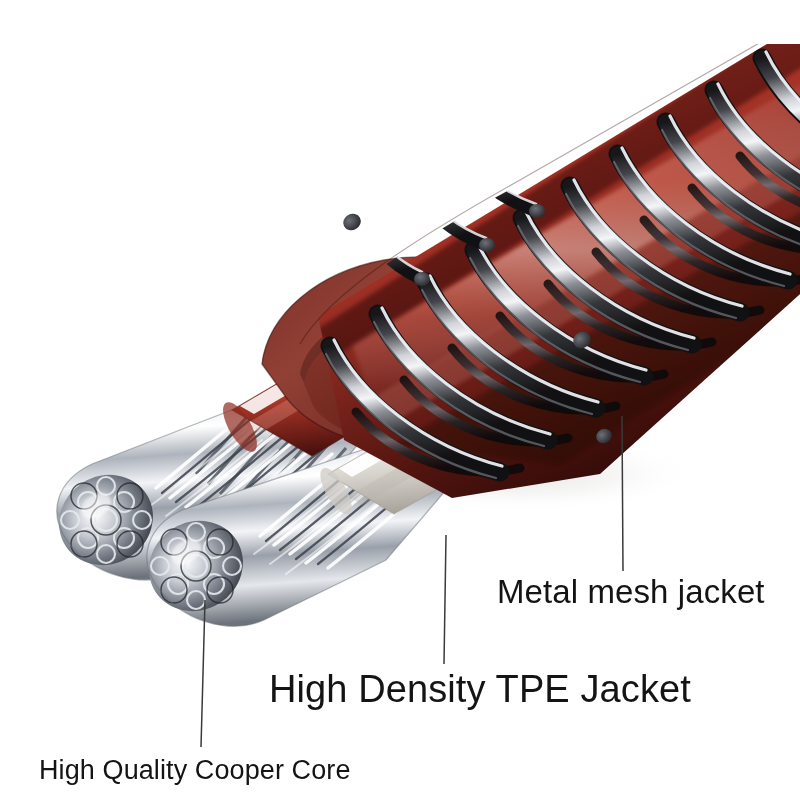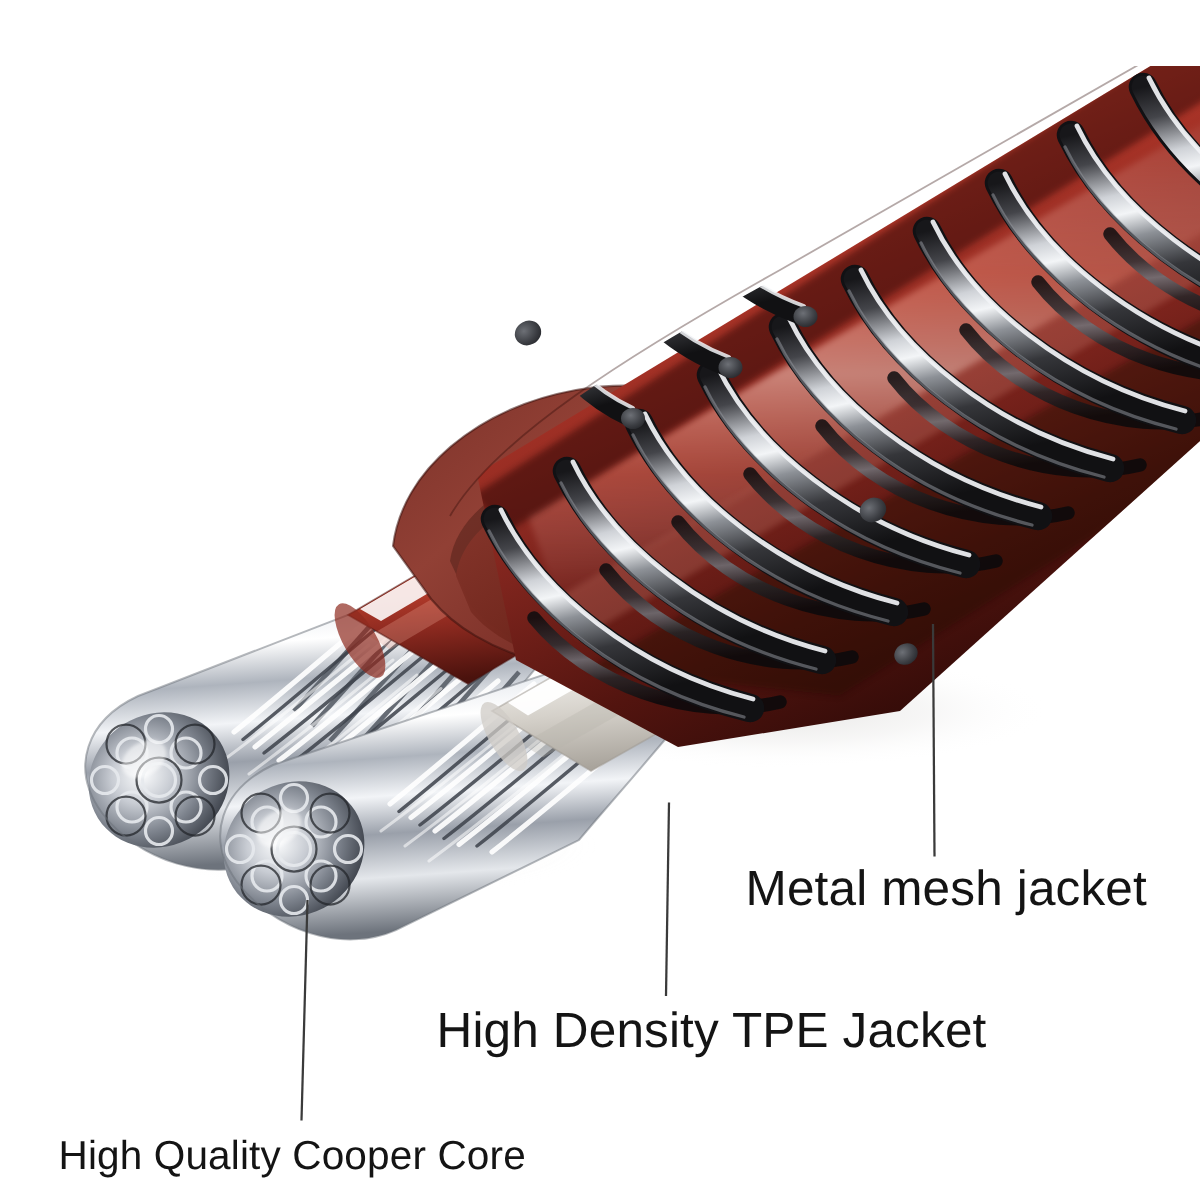--- a/index.html
+++ b/index.html
@@ -489,17 +489,17 @@
 
     <g stroke="#3a3a3a" stroke-width="1.5" fill="none" stroke-linecap="butt">
       <line x1="622" y1="372" x2="623" y2="527" stroke="#3a3a3a"></line>
       <line x1="446" y1="491" x2="444" y2="620" stroke="#3a3a3a"></line>
       <line x1="205" y1="556" x2="201" y2="703" stroke="#3a3a3a"></line>
     </g>
   </svg>
 
   <div class="lbl" id="lbl-mesh" style="left: 497px; top: 531px; font-size: 33px; color: rgb(20, 20, 20);">Metal mesh jacket</div>
 
-  <div class="lbl" id="lbl-tpe" style="left: 291px; top: 626px; font-size: 33px; color: rgb(20, 20, 20);">High Density TPE Jacket</div>
+  <div class="lbl" id="lbl-tpe" style="left: 269px; top: 626px; font-size: 38px; color: rgb(20, 20, 20);">High Density TPE Jacket</div>
 
   <div class="lbl" id="lbl-core" style="left: 39px; top: 713px; font-size: 27px; color: rgb(20, 20, 20);">High Quality Cooper Core</div>
 
 </div>
 
 </body></html>

